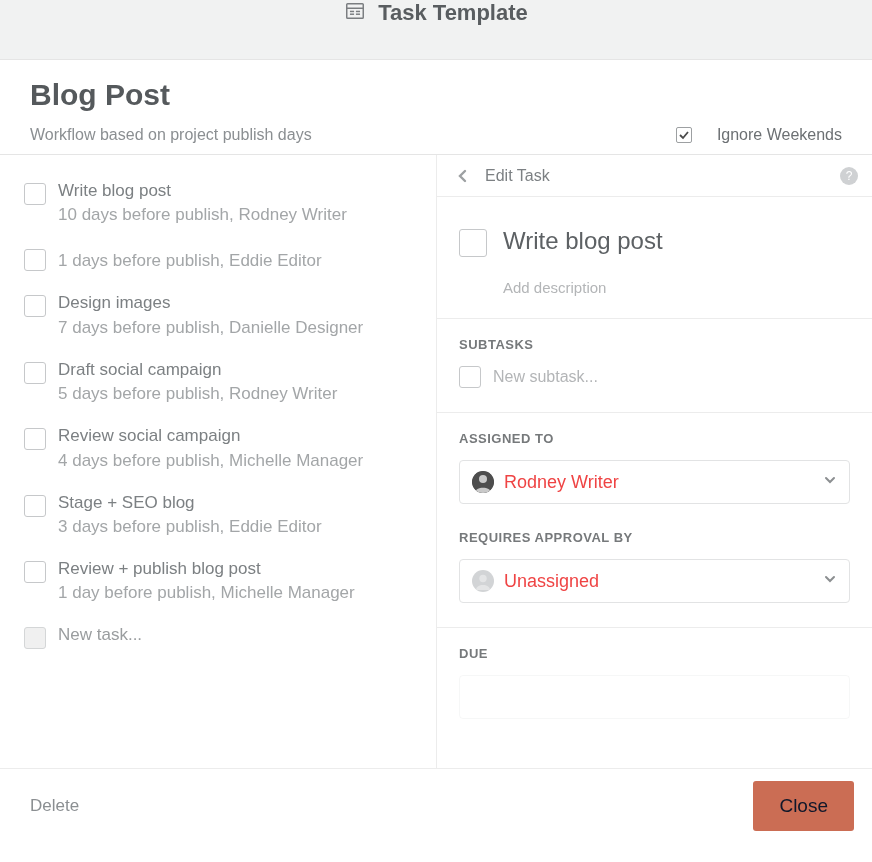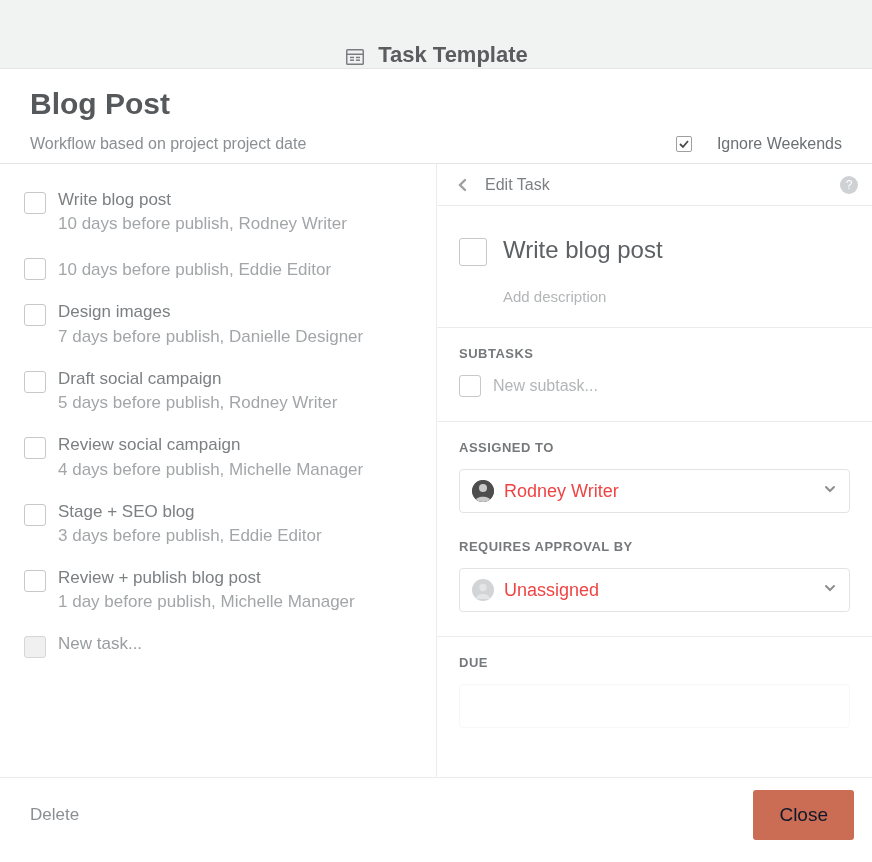--- a/index.html
+++ b/index.html
@@ -1,17 +1,17 @@
 <!DOCTYPE html>
 <html><head>
 <meta charset="utf-8">
 <style>
   * { box-sizing: border-box; margin: 0; padding: 0; }
   html, body { width: 872px; height: 862px; font-family: -apple-system, BlinkMacSystemFont, "Segoe UI", Helvetica, Arial, sans-serif; color: #4a4a4a; background: #fff; overflow: hidden; }
-  .topbar { height: 69px; background: #f1f2f2; border-bottom: 1px solid #e5e5e5; display: flex; align-items: flex-end; justify-content: center; gap: 12px; }
+  .topbar { height: 60px; background: #f1f2f2; border-bottom: 1px solid #e5e5e5; display: flex; align-items: flex-start; justify-content: center; gap: 12px; }
   .topbar .icon svg { display:block; }
   .topbar .title { font-size: 22px; font-weight: 700; color: #595d60; }
   .header { padding: 18px 30px 10px 30px; }
   .header h1 { font-size: 30px; font-weight: 700; color: #55595c; }
   .subrow { display:flex; align-items:center; justify-content:space-between; margin-top: 14px; }
   .subtitle { font-size: 16px; color: #8b8f92; }
   .ignore { display:flex; align-items:center; gap:25px; font-size:16px; color:#6c7073; }
   .ignore .cb { width:16px; height:16px; border:1px solid #9da0a2; border-radius:2px; display:flex; align-items:center; justify-content:center; background:#fff; }
   .ignore .cb svg { display:block; }
   .workarea { display:flex; border-top: 1px solid #e5e5e5; height: 614px; }
@@ -63,21 +63,21 @@
       <line x1="13" y1="12.5" x2="17.5" y2="12.5"></line>
       <line x1="13" y1="15.5" x2="17.5" y2="15.5"></line>
     </svg>
   </span>
   <span class="title">Task Template</span>
 </div>
 
 <div class="header">
   <h1>Blog Post</h1>
   <div class="subrow">
-    <div class="subtitle">Workflow based on project project date</div>
+    <div class="subtitle">Workflow based on project publish days</div>
     <label class="ignore">
       <span class="cb">
         <svg width="12" height="12" viewBox="0 0 12 12">
             <path d="M2 6 L5 9 L10 3" stroke="#4a4a4a" stroke-width="1.8" fill="none"></path>
           </svg>
       </span>
       <span>Ignore Weekends</span>
     </label>
   </div>
 </div>
@@ -88,21 +88,21 @@
     <div class="task">
       <div class="task-cb"></div>
       <div>
         <div class="task-title">Write blog post</div>
         <div class="task-sub">10 days before publish,   Rodney Writer</div>
       </div>
     </div>
     <div class="task">
       <div class="task-cb"></div>
       <div>
-        <div class="task-sub">10 days before publish,   Eddie Editor</div>
+        <div class="task-sub">1 days before publish,   Eddie Editor</div>
       </div>
     </div>
     <div class="task">
       <div class="task-cb"></div>
       <div>
         <div class="task-title">Design images</div>
         <div class="task-sub">7 days before publish,   Danielle Designer</div>
       </div>
     </div>
     <div class="task">

